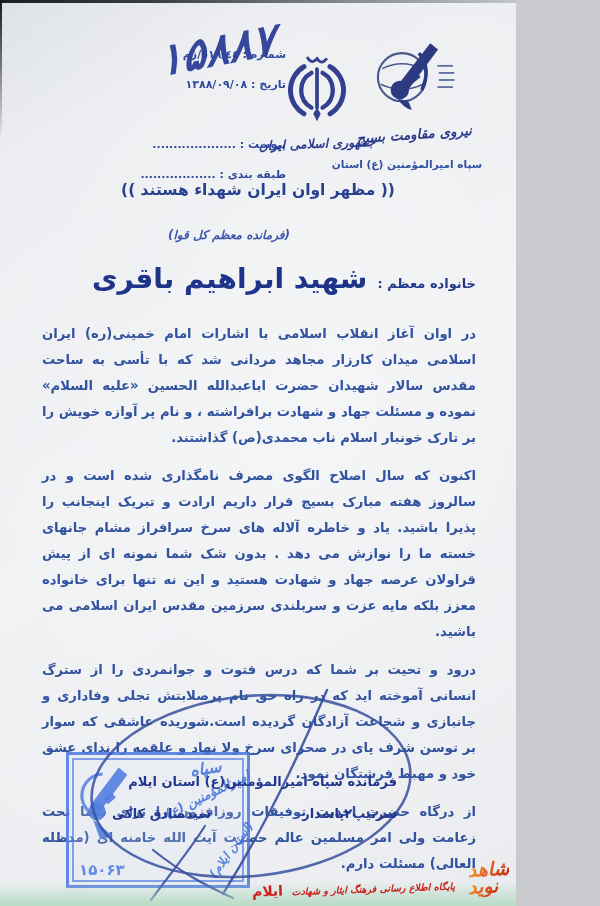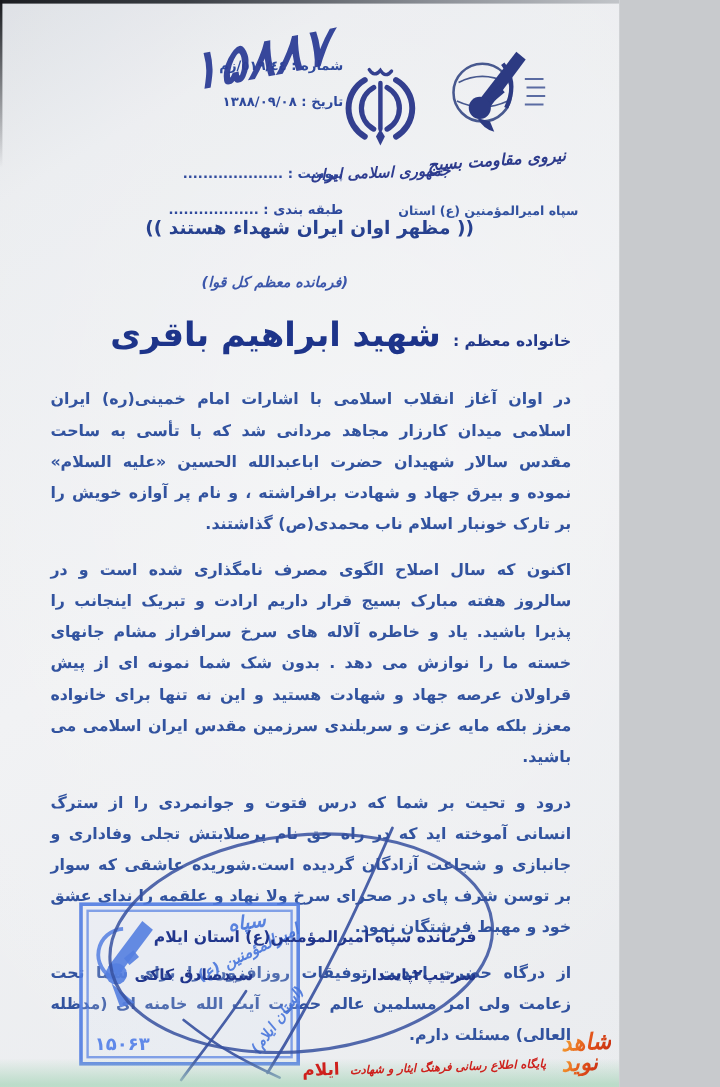--- a/index.html
+++ b/index.html
@@ -32,21 +32,21 @@
     direction:ltr;text-align:center;
   }
 
   
   .center-emblem{position:absolute;top:50px;left:258px;width:118px;text-align:center;}
   .republic-title{display:block;margin-top:4px;font-size:12.5px;font-weight:bold;font-style:italic;color:#2e3c90;transform:rotate(-2deg);}
 
   
   .org-block{position:absolute;top:40px;right:34px;width:136px;text-align:center;}
   .org-callig{display:block;margin-top:2px;font-size:13.5px;font-weight:bold;font-style:italic;color:#2d3b8c;transform:rotate(-4deg);}
-  .org-name{display:block;margin-top:28px;font-size:10.5px;font-weight:bold;color:#31519f;white-space:nowrap;}
+  .org-name{display:block;margin-top:16px;font-size:10.5px;font-weight:bold;color:#31519f;white-space:nowrap;}
 
   
   .slogan{position:absolute;top:181px;left:60px;right:60px;text-align:center;
     font-size:15.5px;font-weight:bold;color:#27418f;letter-spacing:.5px;}
   .attribution{position:absolute;top:228px;left:168px;font-size:12px;font-weight:bold;color:#3c57ab;font-style:italic;}
 
   
   .addressee{position:absolute;top:262px;right:40px;display:flex;align-items:baseline;gap:10px;}
   .addressee .label{font-size:13px;font-weight:bold;color:#23398a;}
   .addressee .name{font-size:28px;font-weight:bold;color:#1d348a;letter-spacing:.5px;}
@@ -149,21 +149,21 @@
 
   <div class="slogan">(( مظهر اوان ایران شهداء هستند ))</div>
   <div class="attribution">(فرمانده معظم کل قوا)</div>
 
   <div class="addressee">
     <span class="label">خانواده معظم :</span>
     <span class="name">شهید ابراهیم باقری</span>
   </div>
 
   <div class="letter-body">
-    <p>در اوان آغاز انقلاب اسلامی با اشارات امام خمینی(ره) ایران اسلامی میدان کارزار مجاهد مردانی شد که با تأسی به ساحت مقدس سالار شهیدان حضرت اباعبدالله الحسین «علیه السلام» نموده و بیرق جهاد و شهادت برافراشته ، و نام پر آوازه خویش را بر تارک خونبار اسلام ناب محمدی(ص) گذاشتند.</p>
+    <p>در اوان آغاز انقلاب اسلامی با اشارات امام خمینی(ره) ایران اسلامی میدان کارزار مجاهد مردانی شد که با تأسی به ساحت مقدس سالار شهیدان حضرت اباعبدالله الحسین «علیه السلام» نموده و مسئلت جهاد و شهادت برافراشته ، و نام پر آوازه خویش را بر تارک خونبار اسلام ناب محمدی(ص) گذاشتند.</p>
     <p>اکنون که سال اصلاح الگوی مصرف نامگذاری شده است و در سالروز هفته مبارک بسیج قرار داریم ارادت و تبریک اینجانب را پذیرا باشید. یاد و خاطره آلاله های سرخ سرافراز مشام جانهای خسته ما را نوازش می دهد . بدون شک شما نمونه ای از پیش قراولان عرصه جهاد و شهادت هستید و این نه تنها برای خانواده معزز بلکه مایه عزت و سربلندی سرزمین مقدس ایران اسلامی می باشید.</p>
     <p>درود و تحیت بر شما که درس فتوت و جوانمردی را از سترگ انسانی آموخته اید که در راه حق نام پرصلابتش تجلی وفاداری و جانبازی و شجاعت آزادگان گردیده است.شوریده عاشقی که سوار بر توسن شرف پای در صحرای سرخ ولا نهاد و علقمه را ندای عشق خود و مهبط فرشتگان نمود.</p>
     <p>از درگاه حضرت احدیت توفیقات روزافزون را برای شما تحت زعامت ولی امر مسلمین عالم حضرت آیت الله خامنه ای (مدظله العالی) مسئلت دارم.</p>
   </div>
 
   <div class="stamp">
     <div class="inner"></div>
     <span style="position:absolute;top:10px;left:8px;">
       <svg viewBox="0 0 80 100" width="64" height="82" aria-hidden="true">
         <g fill="rgba(84,126,224,.9)">

